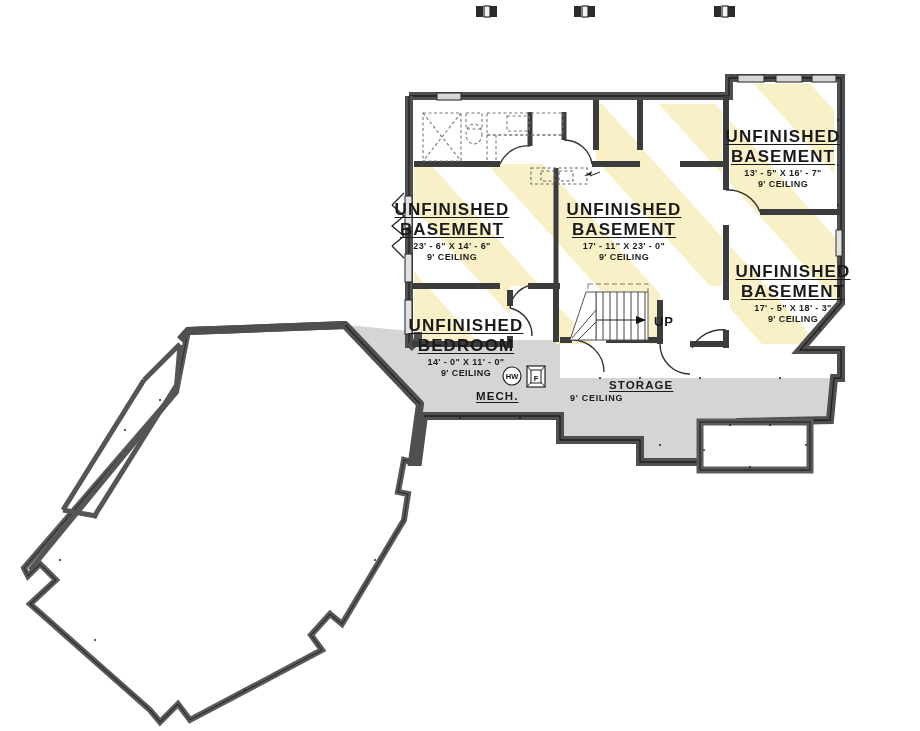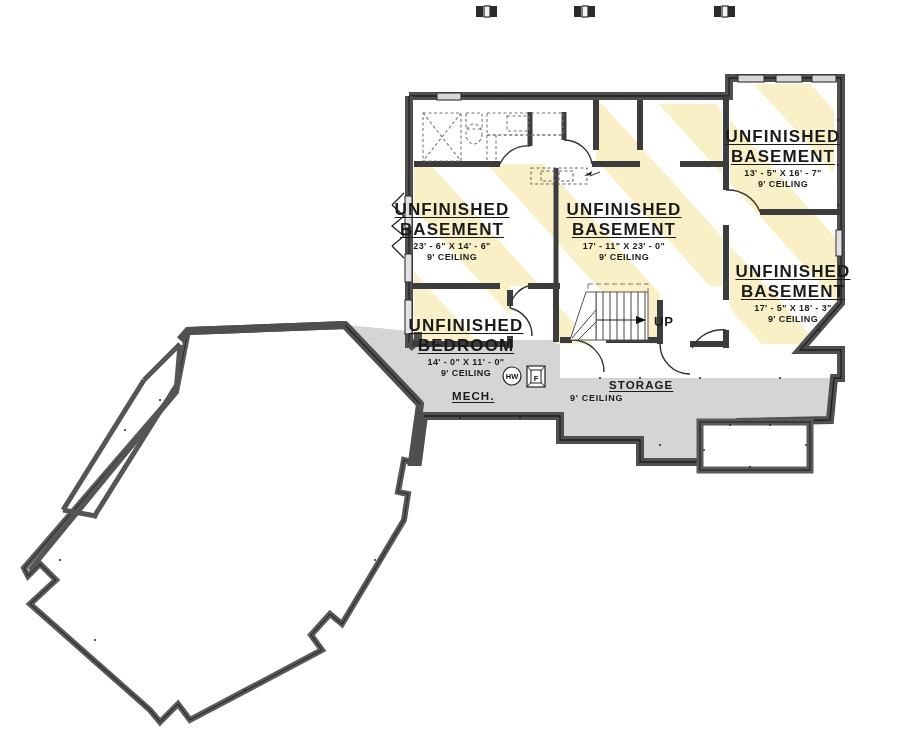--- a/index.html
+++ b/index.html
@@ -413,20 +413,20 @@
   </div>
 
   <div class="room-label" style="left:466px; top:316px; transform:translateX(-50%);">
     <span class="rl-name">UNFINISHED</span>
     <span class="rl-name">BEDROOM</span>
     <span class="rl-dims">14' - 0" X 11' - 0"</span>
     <span class="rl-ceiling">9' CEILING</span>
   </div>
 
 
-  <div class="simple-label" style="left:452px; top:390px;">MECH.</div>
+  <div class="simple-label" style="left:476px; top:390px;">MECH.</div>
 
   <div class="simple-label" style="left:568px; top:379px;margin-left:41px;">STORAGE</div>
   <div class="tiny-label" style="left:570px; top:393px;">9' CEILING</div>
 
   <div class="stair-dir" style="left:654px; top:314px;">UP</div>
 
 </div>
 
 </body></html>

